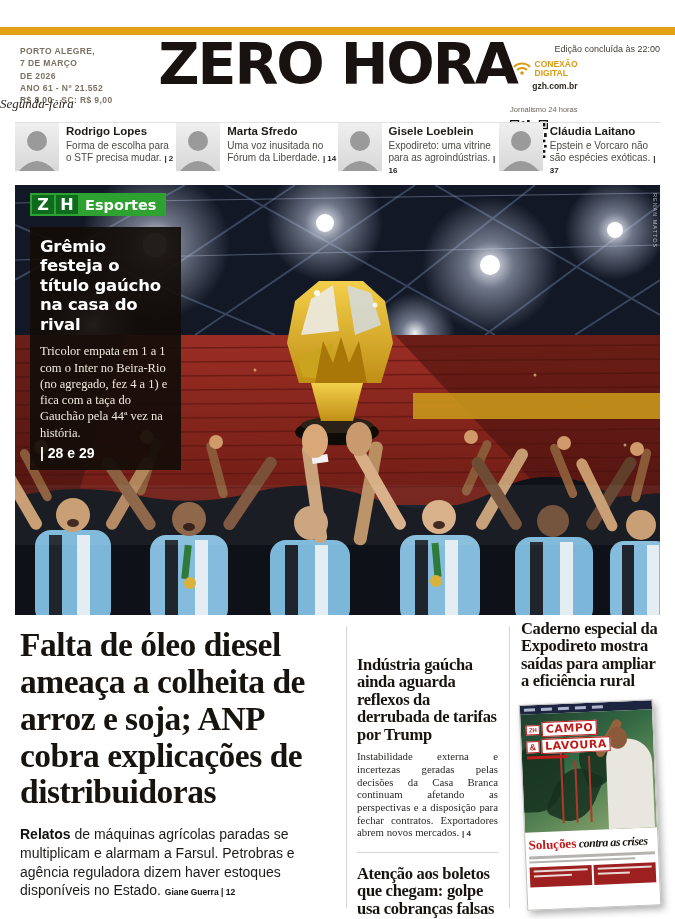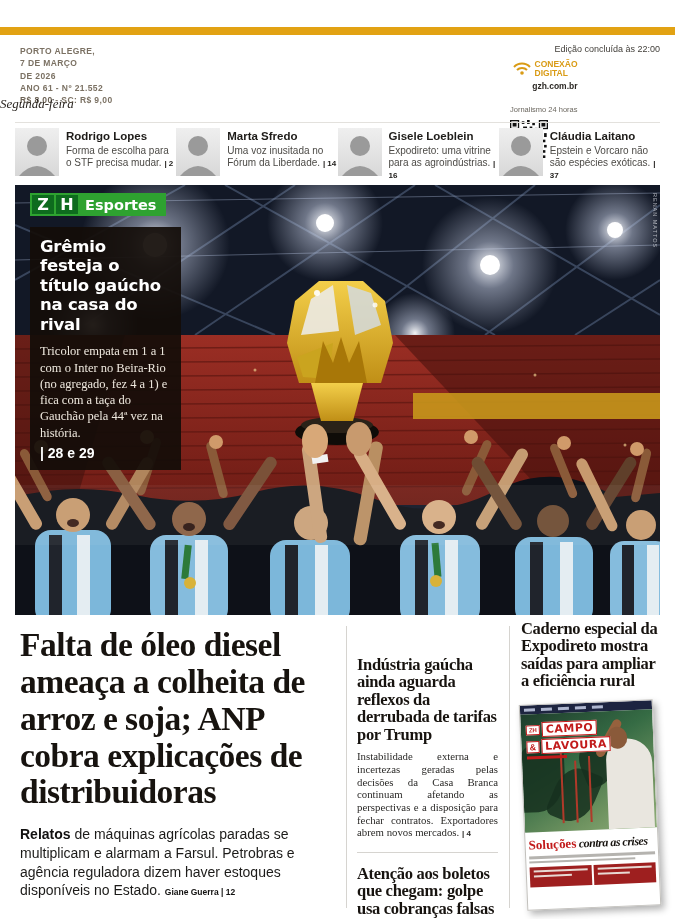--- a/index.html
+++ b/index.html
@@ -19,21 +19,21 @@
   .edition-note{font-size:9px;color:#43403b;text-align:right;margin-bottom:5px;}
   .digital-row{display:flex;justify-content:flex-end;align-items:flex-start;gap:6px;flex-direction:column;}
   .digital-left{text-align:right;}
   .conexao-row{display:flex;align-items:center;justify-content:flex-end;gap:3px;}
   .conexao-txt{font-size:8.5px;font-weight:bold;color:#D99B15;line-height:1.05;text-align:left;}
   .site{font-size:8.5px;font-weight:bold;color:#2b2824;margin-top:2px;}
   .journalism{font-size:7.5px;color:#6b675f;margin-top:14px;}
   .qr{width:38px;height:38px;flex:0 0 auto;}
   
   .colstrip{position:absolute;left:15px;top:122px;width:645px;height:56px;border-top:1px solid #e3e1dd;
-            display:flex;align-items:stretch;padding-top:5px;box-sizing:border-box;}
+            display:flex;align-items:stretch;box-sizing:border-box;}
   .columnist{flex:1;display:flex;gap:7px;align-items:flex-start;}
   .avatar{width:44px;height:48px;background:linear-gradient(#efefef,#d8d8d8);flex:0 0 auto;overflow:hidden;}
   .c-name{font-size:11.5px;font-weight:bold;color:#1d1b18;line-height:1.1;margin-top:2px;}
   .c-desc{font-size:10px;color:#4c4a46;line-height:1.22;margin-top:2px;}
   .c-page{font-size:8px;font-weight:bold;color:#1d1b18;}
   
   .photo{position:absolute;left:15px;top:185px;width:645px;height:430px;background:#10151f;overflow:hidden;}
   .badge{position:absolute;left:15px;top:8px;display:flex;align-items:stretch;background:#2EA230;padding:2px;}
   .badge-box{width:22px;background:#0E6B1E;color:#fff;font-weight:900;font-size:16px;
              display:flex;align-items:center;justify-content:center;margin-right:2px;
@@ -101,20 +101,21 @@
   <div class="topbar"></div>
 
   <div class="dateline">
     <div>PORTO ALEGRE,</div>
     <div>7 DE MARÇO</div>
     <div>DE 2026</div>
     <div>ANO 61 - Nº 21.552</div>
     <div class="price"><b>R$ 8,00</b><span> - SC: R$ 9,00</span></div>
   </div>
 
+  <div class="masthead">ZERO HORA</div>
   <div class="weekday">Segunda-feira</div>
 
   <div class="hdr-right">
     <div class="edition-note">Edição concluída às 22:00</div>
     <div class="digital-row">
       <div class="digital-left">
         <div class="conexao-row">
           <span>
             <svg width="20" height="16" viewBox="0 0 20 16">
               <path d="M2 8 A11 11 0 0 1 18 8" fill="none" stroke="#D99B15" stroke-width="2"></path>

